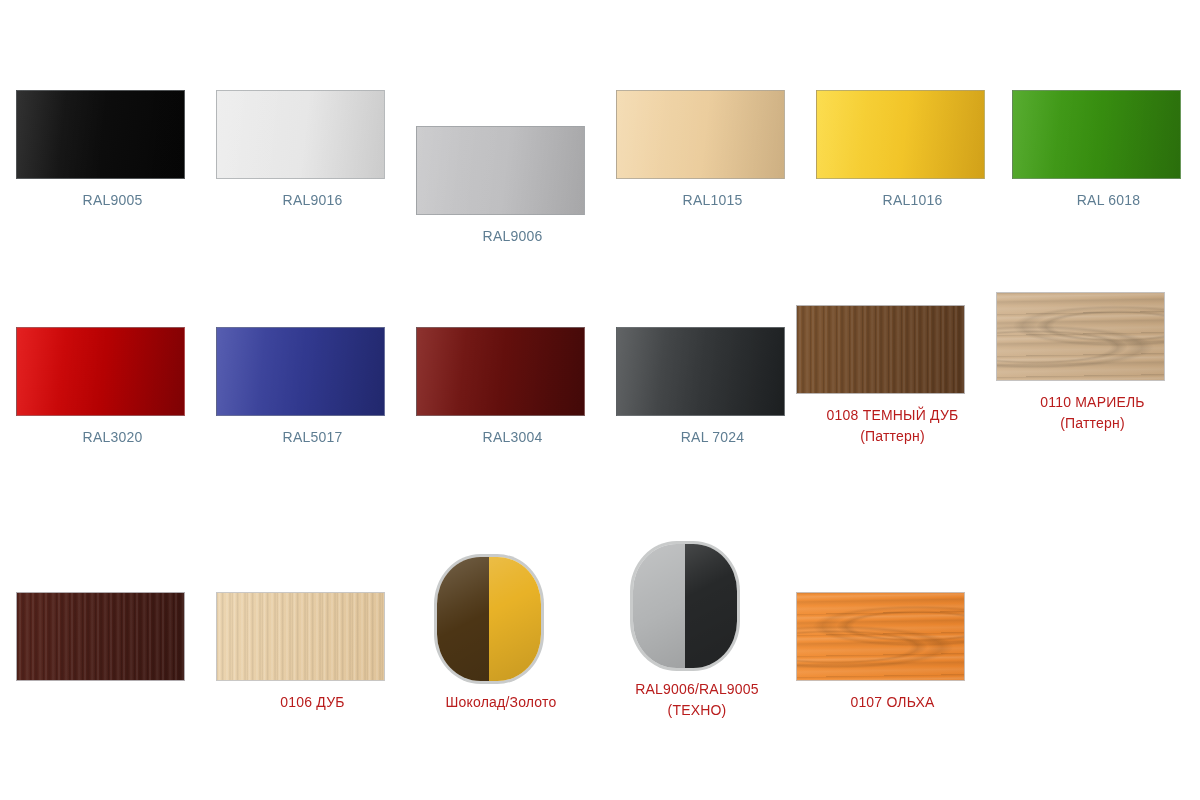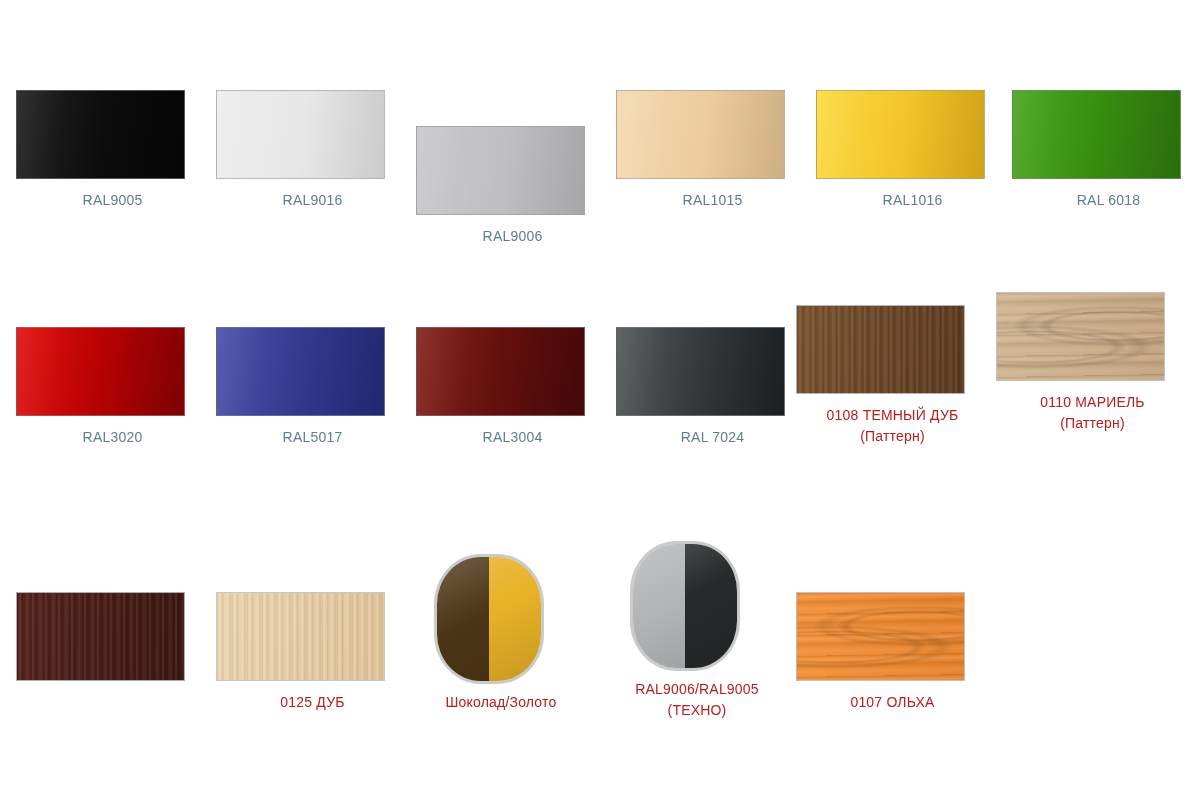--- a/index.html
+++ b/index.html
@@ -239,21 +239,21 @@
           <div class="grain vert"></div>
         </div>
       </div>
     </div>
     <div class="swatch-cell" style="left: 200.5px; top: 592px;">
       <div class="chip-wrap">
         <div class="chip soft-border" style="background: linear-gradient(100deg, rgb(236, 213, 176) 0%, rgb(224, 196, 154) 100%);">
           <div class="grain vert-fine"></div>
         </div>
       </div>
-      <div class="chip-label dark">0125 ДУБ</div>
+      <div class="chip-label dark">0106 ДУБ</div>
     </div>
     <div class="swatch-cell" style="left: 389px; top: 557px;">
       <div class="chip-wrap">
         <div class="chip squircle">
           <div class="half left" style="background: rgb(76, 53, 21);"></div>
           <div class="half right" style="background: rgb(232, 178, 39);"></div>
           <div class="squircle-sheen"></div>
         </div>
       </div>
       <div class="chip-label dark">Шоколад/Золото</div>

